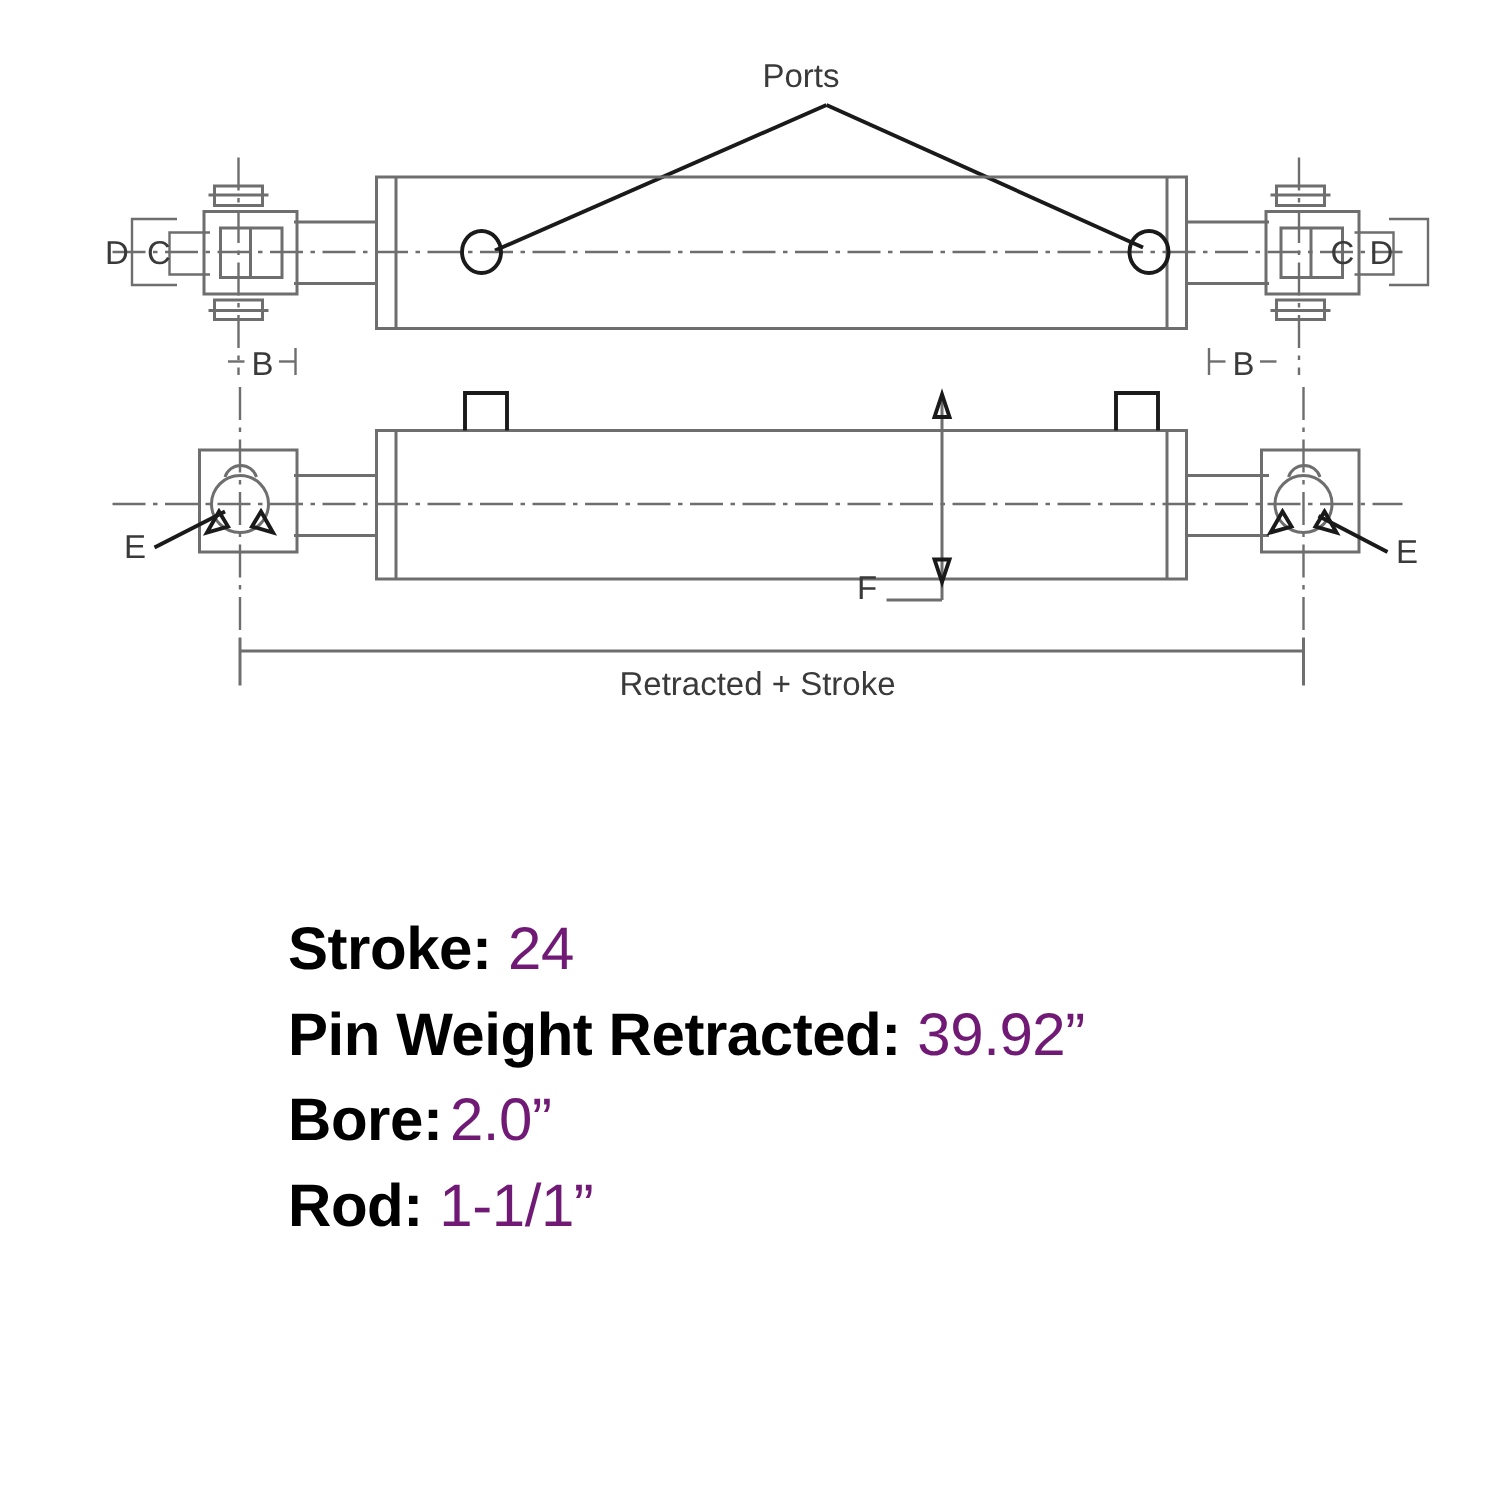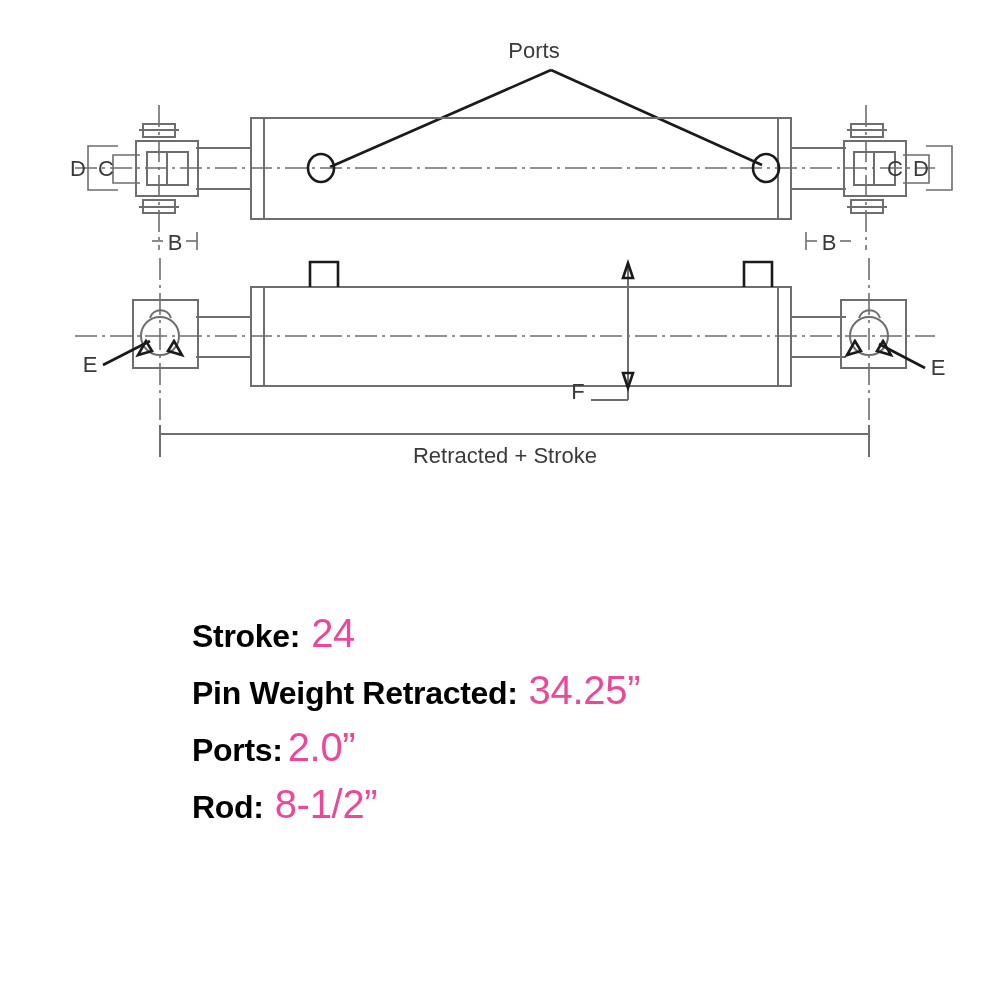--- a/index.html
+++ b/index.html
@@ -34,30 +34,30 @@
   .spec-row {
     height: 57px;
     line-height: 57px;
     padding-left: 192px;
     white-space: nowrap;
     color: #000000;
   }
 
   .spec-label {
     font-weight: bold;
-    font-size: 32px;
+    font-size: 40px;
     letter-spacing: -0.3px;
     color: #000000;
   }
 
   .spec-value {
     font-weight: normal;
     font-size: 40px;
     letter-spacing: -0.3px;
-    color: #ec4899;
+    color: #701a75;
   }
 
   .gap-sm { display: inline-block; width: 5px; }
   .gap-md { display: inline-block; width: 11px; }
 </style>
 </head>
 <body>
 
 <div id="drawing-area">
   <svg width="1000" height="500" viewBox="0 0 1000 500">
@@ -233,26 +233,26 @@
   </svg>
 </div>
 
 <div id="spec-list">
 
   <div class="spec-row">
     <span class="spec-label">Stroke:</span><span class="gap-md"></span><span class="spec-value">24</span>
   </div>
 
   <div class="spec-row">
-    <span class="spec-label">Pin Weight Retracted:</span><span class="gap-md"></span><span class="spec-value">34.25”</span>
-  </div>
-
-
-
-  <div class="spec-row">
-    <span class="spec-label">Ports:</span><span class="gap-sm"></span><span class="spec-value">2.0”</span>
-  </div>
-
-  <div class="spec-row">
-    <span class="spec-label">Rod:</span><span class="gap-md"></span><span class="spec-value">8-1/2”</span>
+    <span class="spec-label">Pin Weight Retracted:</span><span class="gap-md"></span><span class="spec-value">39.92”</span>
+  </div>
+
+
+
+  <div class="spec-row">
+    <span class="spec-label">Bore:</span><span class="gap-sm"></span><span class="spec-value">2.0”</span>
+  </div>
+
+  <div class="spec-row">
+    <span class="spec-label">Rod:</span><span class="gap-md"></span><span class="spec-value">1-1/1”</span>
   </div>
 
 </div>
 
 </body></html>

